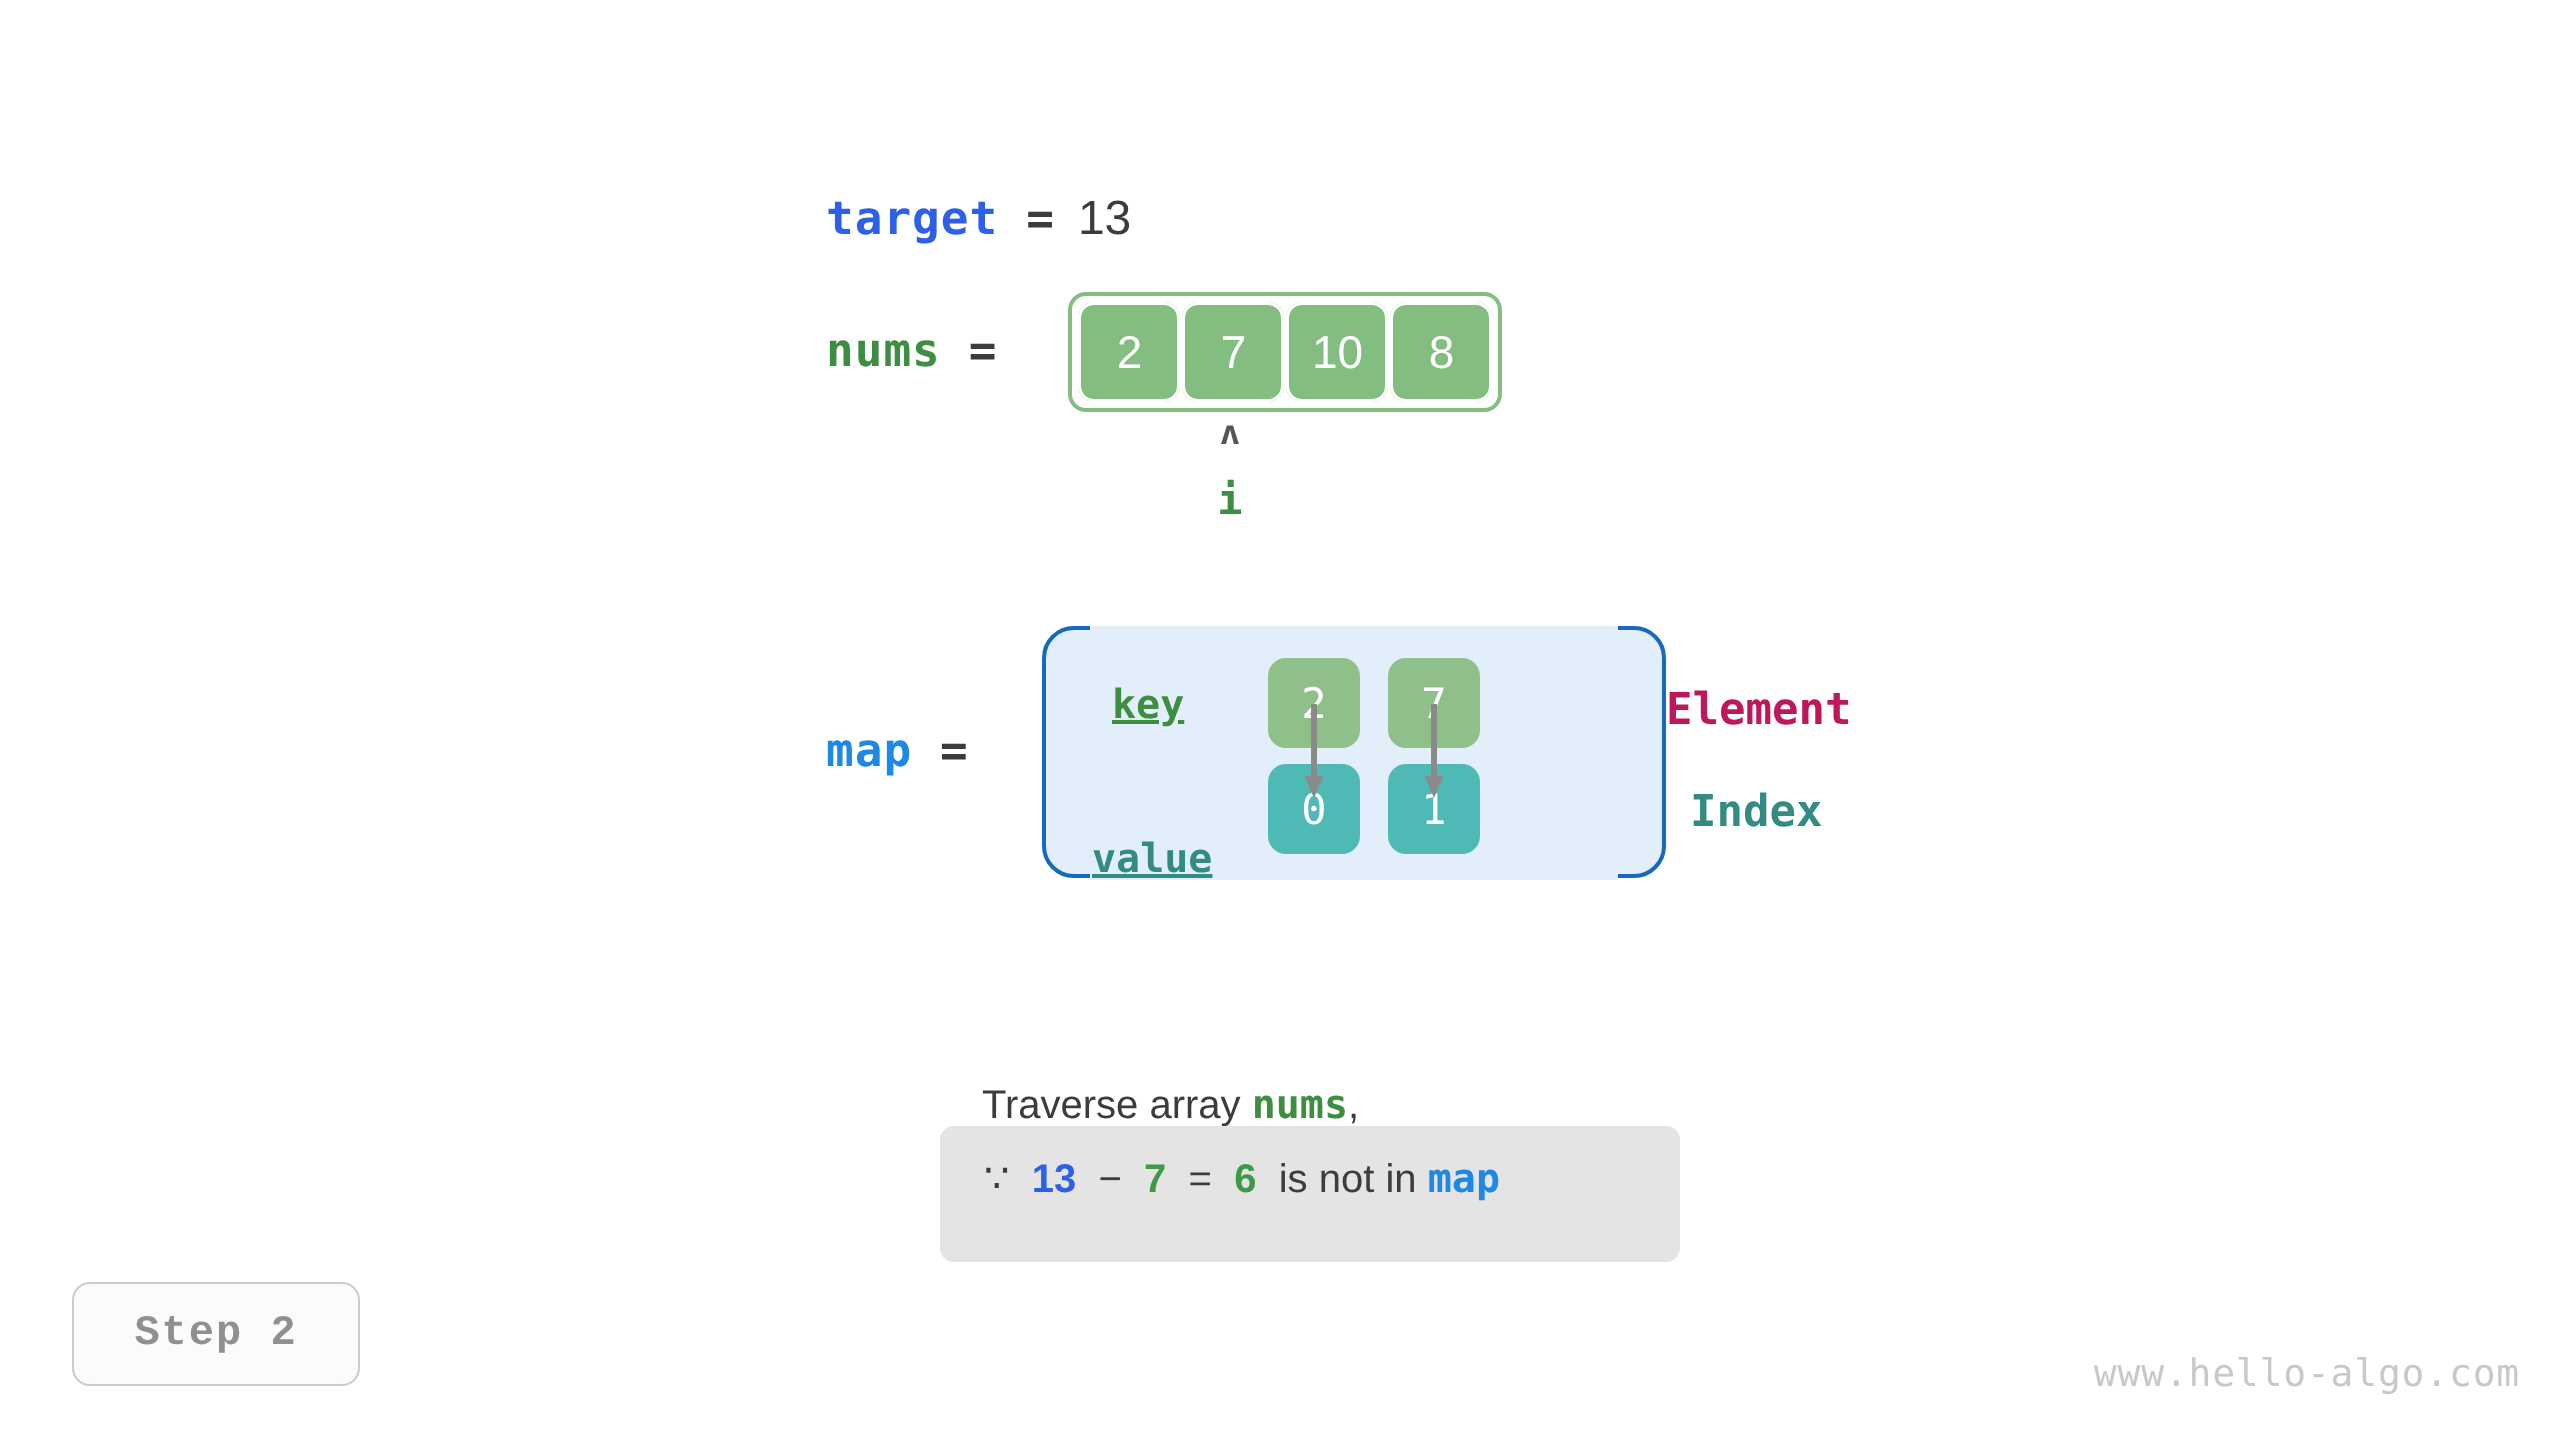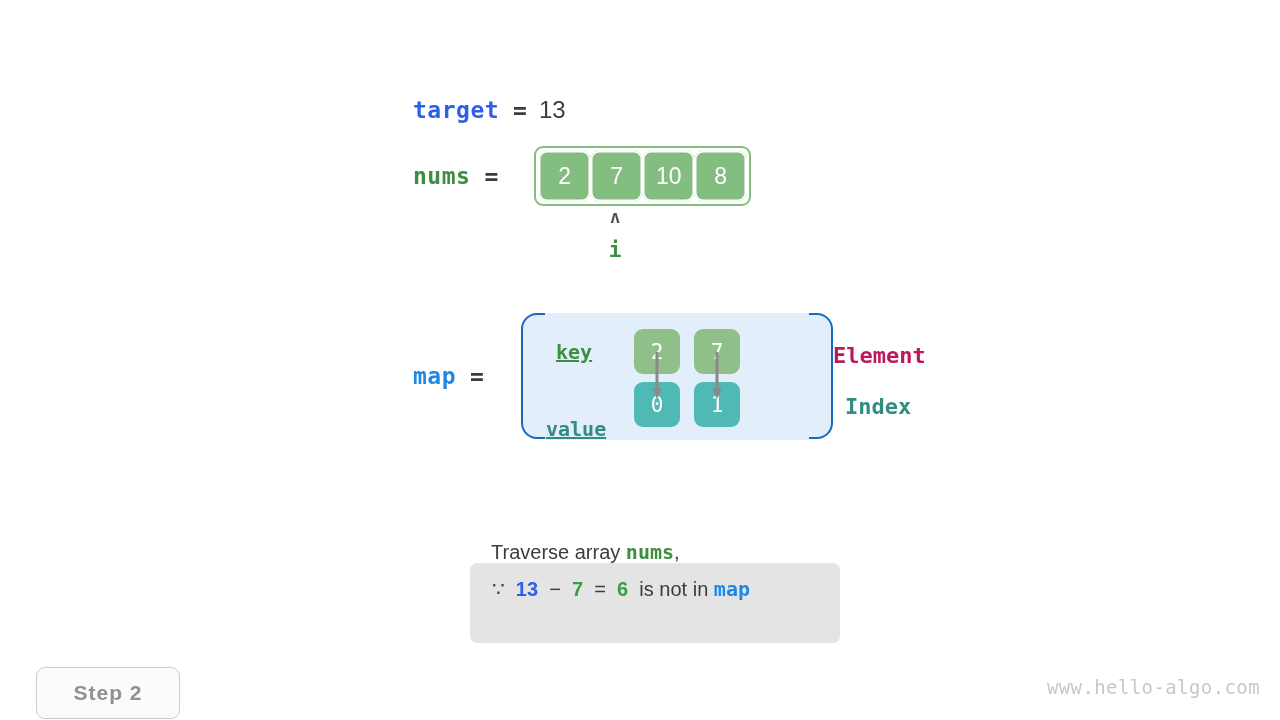--- a/index.html
+++ b/index.html
@@ -227,21 +227,21 @@
     font-weight: bold;
     color: #3E8E41;
     font-size: 20px;
   }
 
   #detail-box {
     position: absolute;
     left: 470px;
     top: 563px;
     width: 370px;
-    height: 80px;
+    height: 68px;
     background: #E4E4E4;
     border-radius: 7px;
     box-sizing: border-box;
     padding: 9px 22px 0 22px;
   }
   .detail-line {
     font-family: "Liberation Sans", sans-serif;
     font-size: 20px;
     color: #3C3C3C;
     line-height: 35px;
@@ -262,30 +262,30 @@
     font-weight: bold;
     color: #1E88E5;
     font-size: 20px;
   }
   .op { color: #3C3C3C; }
 
   
   #step-badge {
     position: absolute;
     left: 36px;
-    top: 667px;
+    top: 641px;
     width: 144px;
     height: 52px;
     border: 1.5px solid #CCCCCC;
     border-radius: 9px;
     background: #FBFBFB;
     display: flex;
     align-items: center;
     justify-content: center;
-    font-family: Liberation Sans, sans-serif;
+    font-family: Liberation Mono, monospace;
     font-weight: bold;
     font-size: 21px;
     color: #909090;
     letter-spacing: 1px;
     box-sizing: border-box;
   }
 
   
   #watermark {
     position: absolute;

